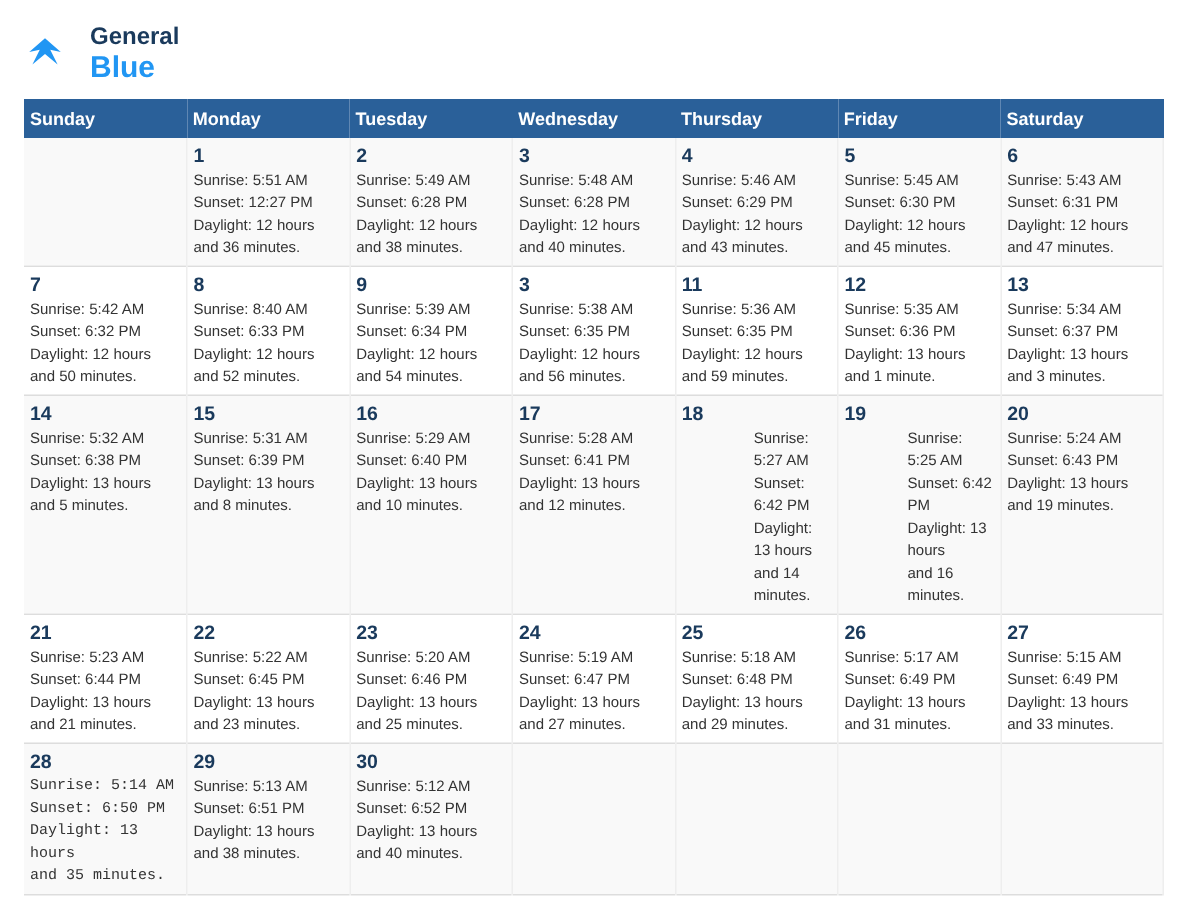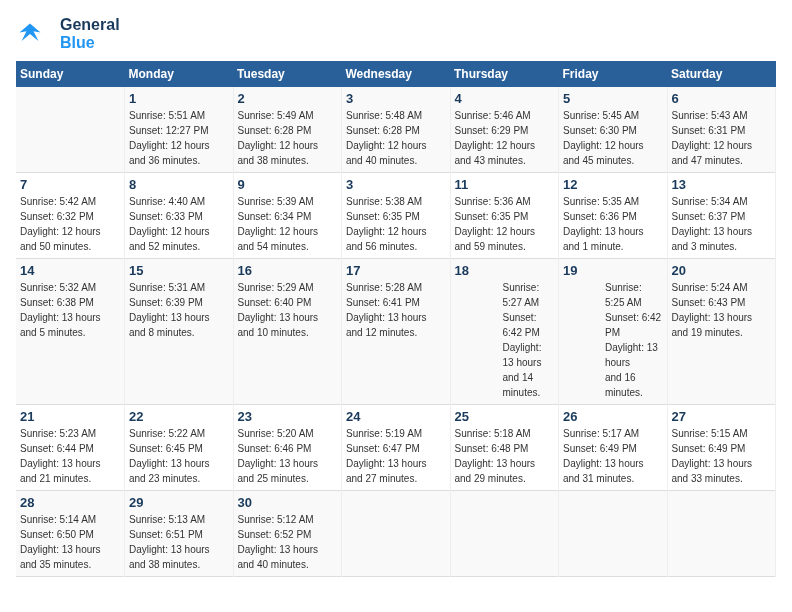--- a/index.html
+++ b/index.html
@@ -87,21 +87,21 @@
 
 <div class="header-section">
   <div class="logo">
     <svg class="logo-bird" viewBox="0 0 40 40">
       <polygon points="20,5 35,18 25,16 32,30 20,20 8,30 15,16 5,18" fill="#2196F3"></polygon>
     </svg>
     <div>
       <div style="font-size:16px; font-weight:bold; color:#1a3a5c; line-height:1.1;">
         <span style="color:#1a3a5c;">General</span>
       </div>
-      <div style="font-size:16px; font-weight:bold; color:#2196F3; line-height:1.1;">Blue</div>
+      <div style="font-size:20px; font-weight:bold; color:#2196F3; line-height:1.1;">Blue</div>
     </div>
   </div>
   <div class="title-section">
     <div class="main-title"></div>
     <div class="subtitle"></div>
   </div>
 </div>
 
 <table>
   <thead>
@@ -164,21 +164,21 @@
       <tr>
         <td>
           <span class="day-number">7</span>
           <div class="day-info" style="white-space: pre-line;">Sunrise: 5:42 AM
 Sunset: 6:32 PM
 Daylight: 12 hours
 and 50 minutes.</div>
         </td>
         <td>
           <span class="day-number">8</span>
-          <div class="day-info" style="white-space: pre-line;">Sunrise: 4:40 AM
+          <div class="day-info" style="white-space: pre-line;">Sunrise: 8:40 AM
 Sunset: 6:33 PM
 Daylight: 12 hours
 and 52 minutes.</div>
         </td>
         <td>
           <span class="day-number">9</span>
           <div class="day-info" style="white-space: pre-line;">Sunrise: 5:39 AM
 Sunset: 6:34 PM
 Daylight: 12 hours
 and 54 minutes.</div>
@@ -310,21 +310,21 @@
           <span class="day-number">27</span>
           <div class="day-info" style="white-space: pre-line;">Sunrise: 5:15 AM
 Sunset: 6:49 PM
 Daylight: 13 hours
 and 33 minutes.</div>
         </td>
       </tr>
       <tr>
         <td>
           <span class="day-number">28</span>
-          <div class="day-info" style="white-space: pre-line;">Sunrise: 5:14 AM
+          <div class="day-info" style="white-space: pre-line; font-family: Liberation Mono, monospace;">Sunrise: 5:14 AM
 Sunset: 6:50 PM
 Daylight: 13 hours
 and 35 minutes.</div>
         </td>
         <td>
           <span class="day-number">29</span>
           <div class="day-info" style="white-space: pre-line;">Sunrise: 5:13 AM
 Sunset: 6:51 PM
 Daylight: 13 hours
 and 38 minutes.</div>

